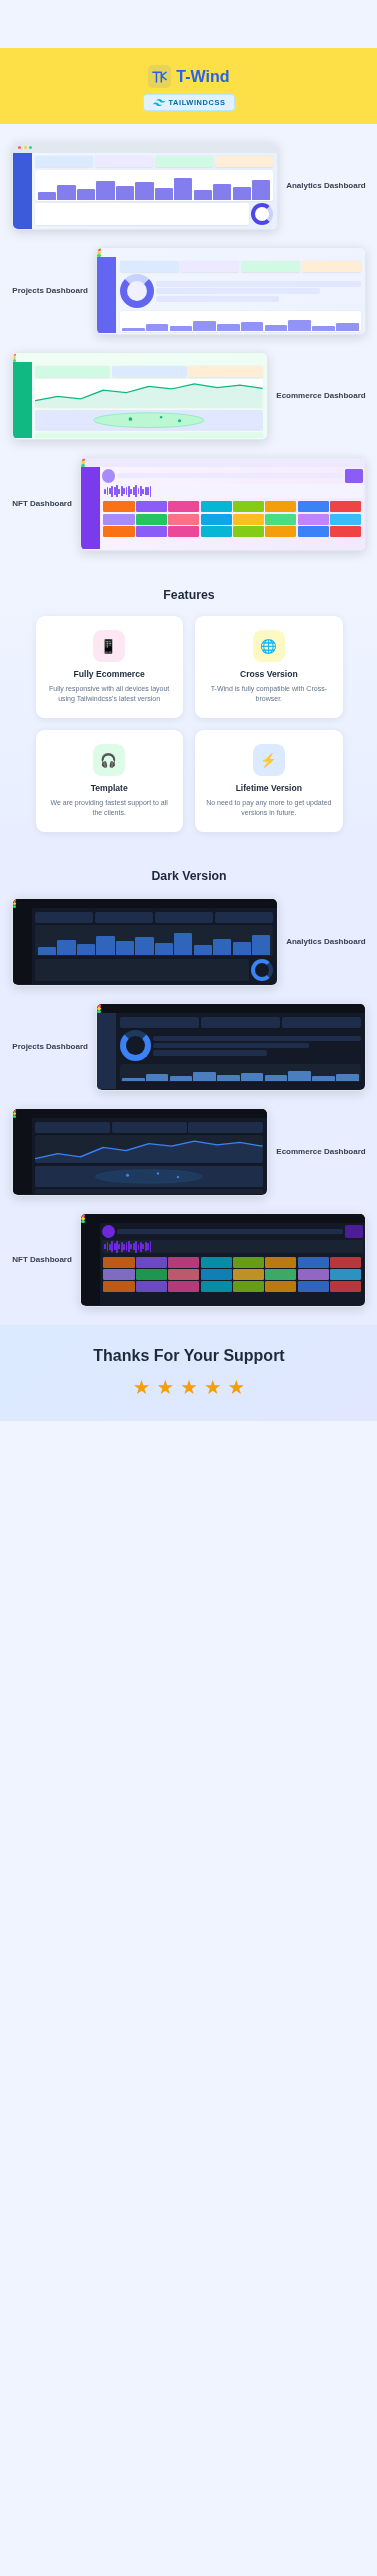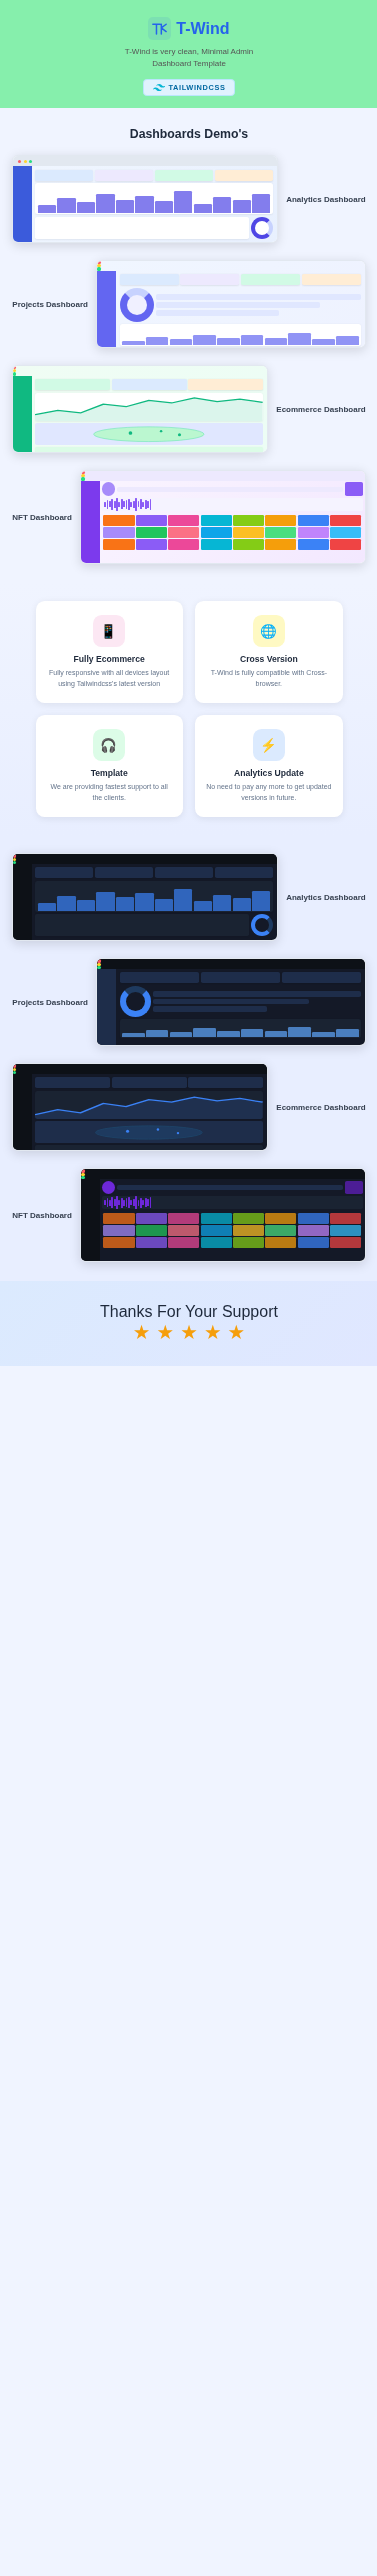--- a/index.html
+++ b/index.html
@@ -5,23 +5,24 @@
     * { box-sizing: border-box; margin: 0; padding: 0; }
     body {
       font-family: 'Segoe UI', Arial, sans-serif;
       background: #f0f4ff;
       width: 378px;
       overflow-x: hidden;
     }
 
     
     .header {
-      background: #86efac;
+      background: #fde047;
       text-align: center;
       padding: 17px 12.3px 12.3px;
+      margin-top: 48px;
     }
     .logo-area {
       display: flex;
       align-items: center;
       justify-content: center;
       gap: 4.9px;
       margin-bottom: 6.1px;
     }
     .logo-icon {
       width: 23px;
@@ -271,22 +272,23 @@
     .nft-dark { background: #141927; }
 
     
     .thanks-section {
       background: linear-gradient(135deg, #dbeafe 0%, #e0e7ff 100%);
       padding: 22px 12.3px;
       text-align: center;
     }
     .thanks-title {
       font-size: 16px;
-      font-weight: 400;
+      font-weight: 700;
       color: #1e293b;
+      margin-bottom: 11px;
     }
     .stars-row {
       display: flex;
       justify-content: center;
       gap: 6.1px;
     }
     .star {
       font-size: 19.6px;
       color: #f59e0b;
     }
@@ -352,34 +354,29 @@
 <body>
 
 <div class="header">
   <div class="logo-area">
     <svg class="logo-icon" viewBox="0 0 38 38" fill="none" xmlns="http://www.w3.org/2000/svg">
       <rect width="38" height="38" rx="8" fill="#2563eb" opacity="0.1"></rect>
       <path d="M8 12 L14 12 L14 28 M8 12 L20 12 M22 12 L22 28 M22 18 L30 12 M22 18 L30 24" stroke="#2563eb" stroke-width="2.5" stroke-linecap="round" stroke-linejoin="round"></path>
     </svg>
     <span class="logo-text">T-Wind</span>
   </div>
-  <p class="header-subtitle">
-    <span>T-Wind is very clean, Minimal Admin</span><br>
-    <span>Dashboard Template</span>
-  </p>
   <div class="tailwind-badge">
     <svg width="12.3" height="7.4" viewBox="0 0 20 12" fill="none">
       <path d="M10 0C7.2 0 5.4 1.3 4.5 4C5.7 2.7 7.05 2.2 8.55 2.5C9.41 2.68 10.02 3.3 10.7 3.99C11.81 5.13 13.1 6.5 16 6.5C18.8 6.5 20.6 5.2 21.5 2.5C20.3 3.8 18.95 4.3 17.45 4C16.59 3.82 15.98 3.2 15.3 2.51C14.19 1.37 12.9 0 10 0ZM4 6.5C1.2 6.5 -0.6 7.8 -1.5 10.5C-0.3 9.2 1.05 8.7 2.55 9C3.41 9.18 4.02 9.8 4.7 10.49C5.81 11.63 7.1 13 10 13C12.8 13 14.6 11.7 15.5 9C14.3 10.3 12.95 10.8 11.45 10.5C10.59 10.32 9.98 9.7 9.3 9.01C8.19 7.87 6.9 6.5 4 6.5Z" fill="#06b6d4" transform="translate(1, 0) scale(0.9)"></path>
     </svg>
     <span>TAILWINDCSS</span>
   </div>
 </div>
 
 <div class="section" style="background:#f0f4ff;">
-  <h2 class="section-title">Dashboards Demo's</h2>
 
   <div class="demo-grid">
 
     <div class="demo-item label-left">
       <div class="demo-screenshot">
         <div class="mock-dashboard analytics-light">
           <div class="mock-topbar">
             <div class="dot-red"></div>
               <div class="dot-yellow"></div>
               <div class="dot-green"></div>
@@ -576,20 +573,21 @@
           </div>
         </div>
       </div>
       <div class="demo-label">NFT Dashboard</div>
     </div>
 
   </div>
 </div>
 
 <div class="features-section">
+  <h2 class="section-title">Features</h2>
   <div class="features-grid">
 
     <div class="feature-card">
       <div class="feature-icon pink">📱</div>
       <div class="feature-title">Fully Ecommerce</div>
       <div class="feature-desc">Fully responsive with all devices layout using Tailwindcss's latest version</div>
     </div>
 
     <div class="feature-card">
       <div class="feature-icon yellow">🌐</div>
@@ -598,28 +596,29 @@
     </div>
 
     <div class="feature-card">
       <div class="feature-icon green">🎧</div>
       <div class="feature-title">Template</div>
       <div class="feature-desc">We are providing fastest support to all the clients.</div>
     </div>
 
     <div class="feature-card">
       <div class="feature-icon blue">⚡</div>
-      <div class="feature-title">Analytics Update</div>
+      <div class="feature-title">Lifetime Version</div>
       <div class="feature-desc">No need to pay any more to get updated versions in future.</div>
     </div>
 
   </div>
 </div>
 
 <div class="dark-section">
+  <h2 class="section-title">Dark Version</h2>
 
   <div class="demo-grid">
 
     <div class="demo-item label-left">
       <div class="demo-screenshot">
         <div class="mock-dashboard dark-analytics">
           <div class="mock-topbar dark-topbar">
             <div class="dot-red"></div>
               <div class="dot-yellow"></div>
               <div class="dot-green"></div>

